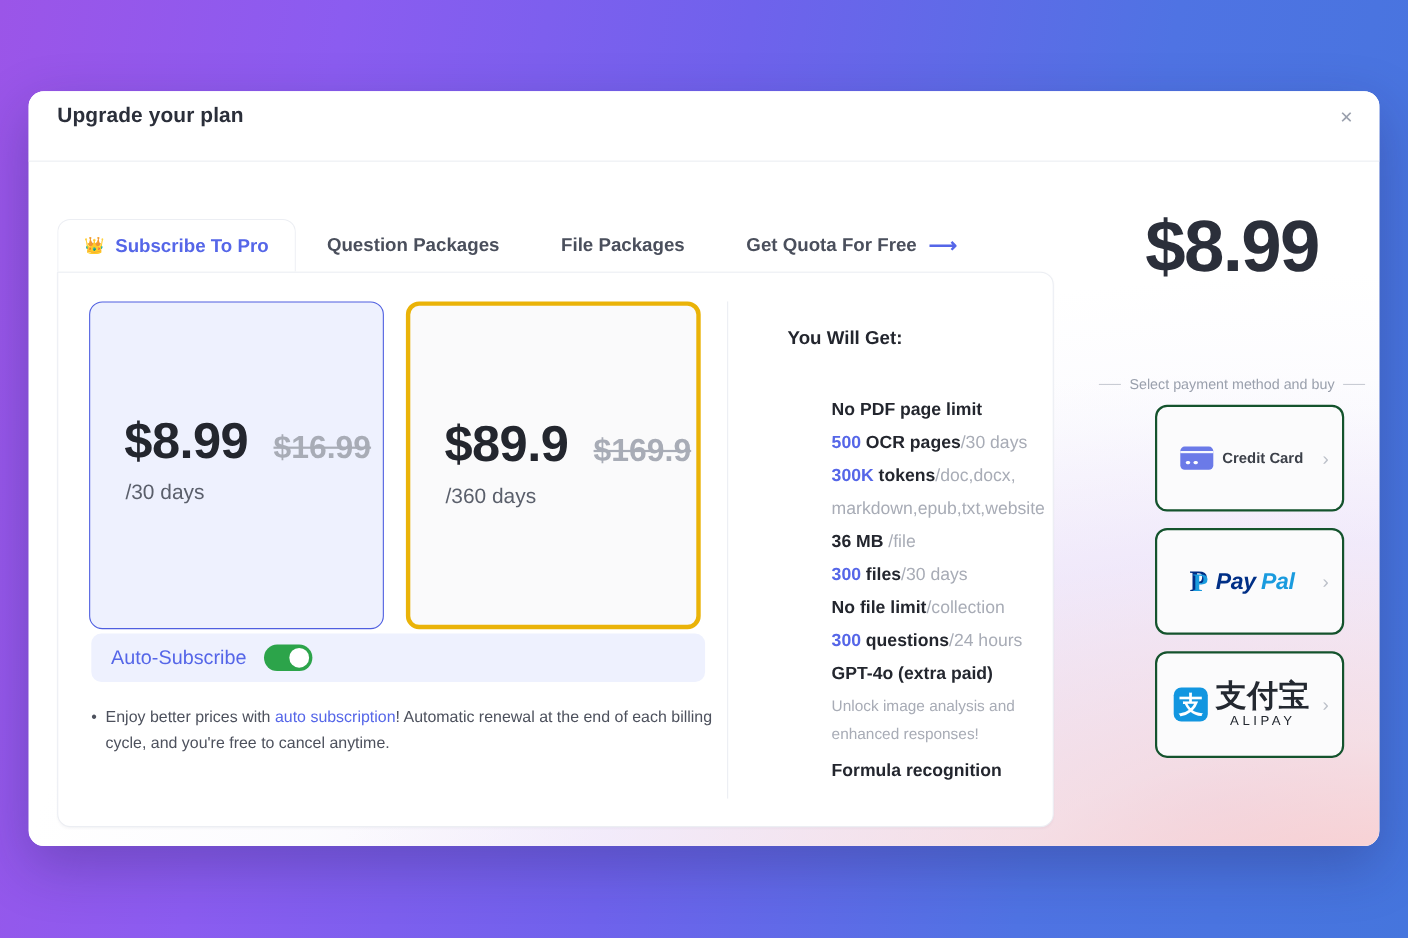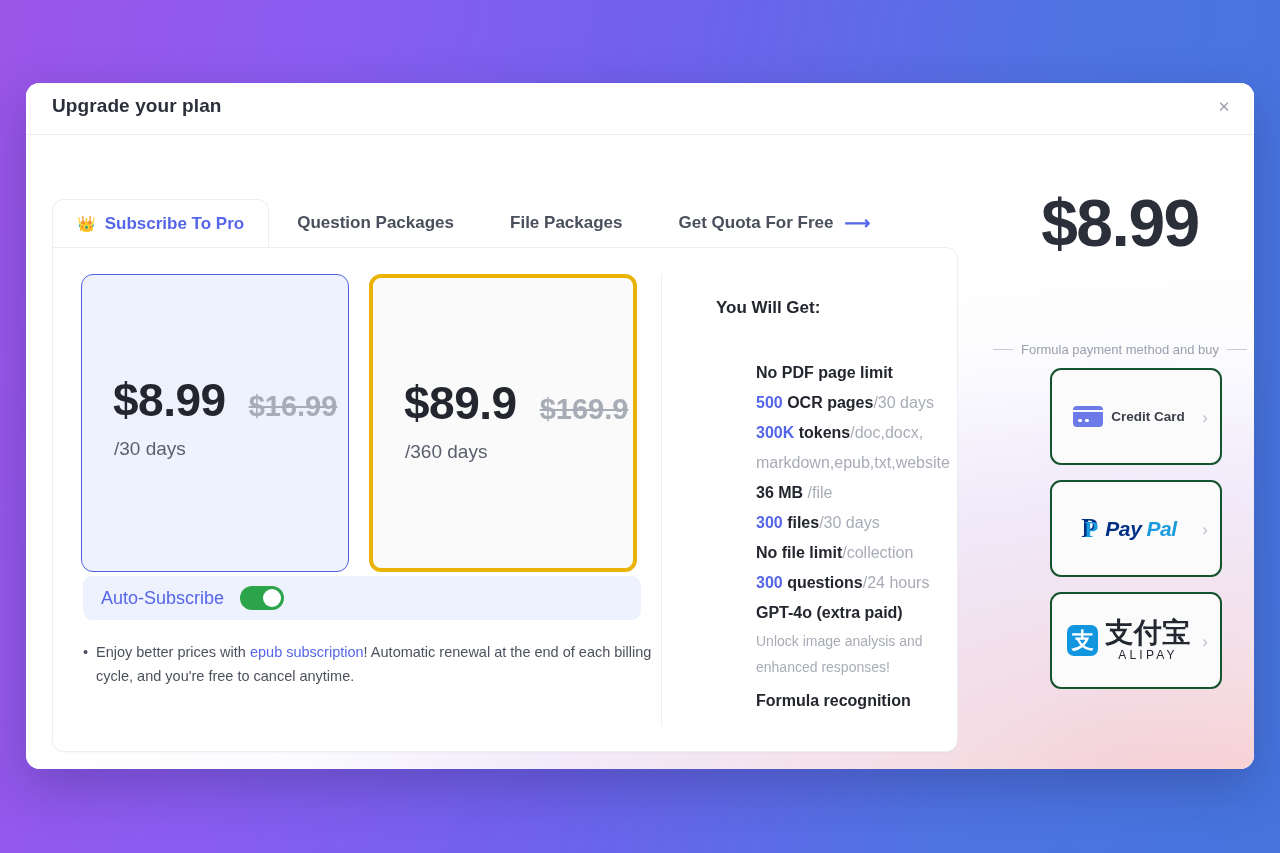--- a/index.html
+++ b/index.html
@@ -34,21 +34,21 @@
       radial-gradient(115% 100% at 100% 112%, rgba(255, 188, 180, 0.72) 0%, rgba(255, 205, 198, 0.42) 26%, rgba(232, 216, 246, 0.38) 52%, rgba(236, 234, 250, 0.18) 70%, rgba(255,255,255,0) 88%),
       radial-gradient(90% 80% at 88% 95%, rgba(214, 206, 246, 0.55) 0%, rgba(255,255,255,0) 72%),
       #ffffff;
   }
 
   
   #modal-header {
     position: absolute;
     left: 0; top: 0;
     width: 1228px;
-    height: 52px;
+    height: 64px;
     border-bottom: 1px solid #eceef3;
     background: #ffffff;
     box-sizing: border-box;
   }
   #modal-title {
     position: absolute;
     left: 26px;
     top: 12px;
     font-size: 19px;
     font-weight: 600;
@@ -533,21 +533,21 @@
         </div>
 
         <div id="auto-subscribe">
           <span id="auto-subscribe-label">Auto-Subscribe</span>
           <span id="auto-subscribe-toggle"></span>
         </div>
 
         <div id="note">
           <span class="bullet">•</span>
           <span id="note-text">
-            <span>Enjoy better prices with </span><span class="note-link">epub subscription</span><span>! Automatic renewal at the end of each billing cycle, and you're free to cancel anytime.</span>
+            <span>Enjoy better prices with </span><span class="note-link">auto subscription</span><span>! Automatic renewal at the end of each billing cycle, and you're free to cancel anytime.</span>
           </span>
         </div>
 
         <div id="divider"></div>
 
         <div id="features">
           <div id="features-title">You Will Get:</div>
           <div id="features-list">
 
             <div class="feature">
@@ -591,21 +591,21 @@
         </div>
 
       </div>
     </div>
 
     <div id="right-pane">
       <div id="big-price">$8.99</div>
 
       <div id="select-method">
         <span class="dash"></span>
-        <span>Formula payment method and buy</span>
+        <span>Select payment method and buy</span>
         <span class="dash"></span>
       </div>
 
       <div id="payments">
 
         <div class="pay-option">
           <div class="pay-inner">
             <span class="cc-icon"></span>
             <span class="cc-label">Credit Card</span>
           </div>

